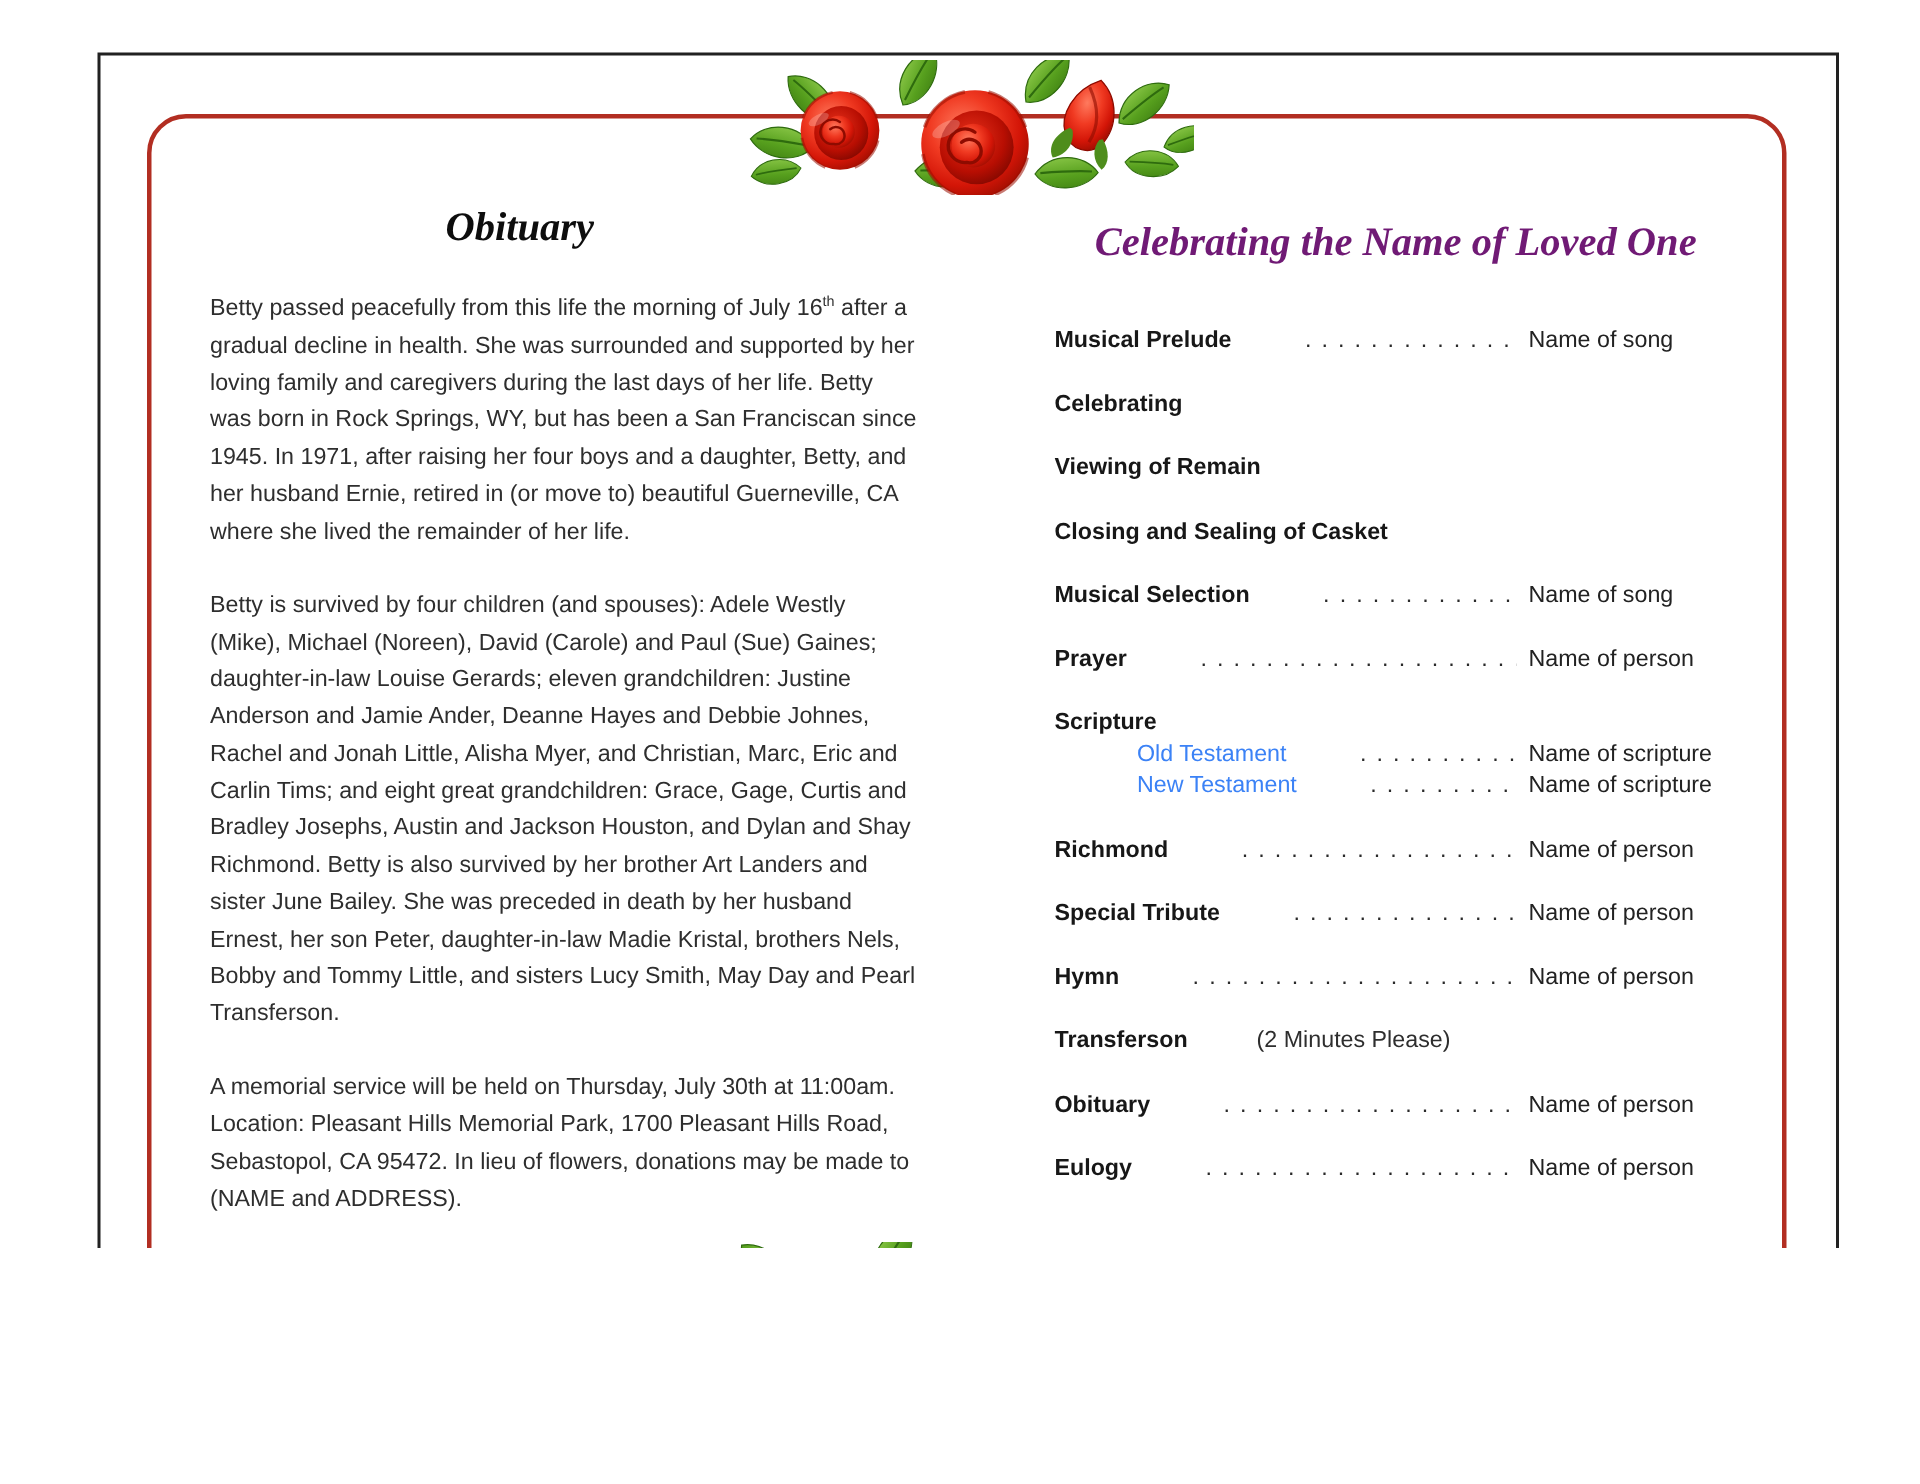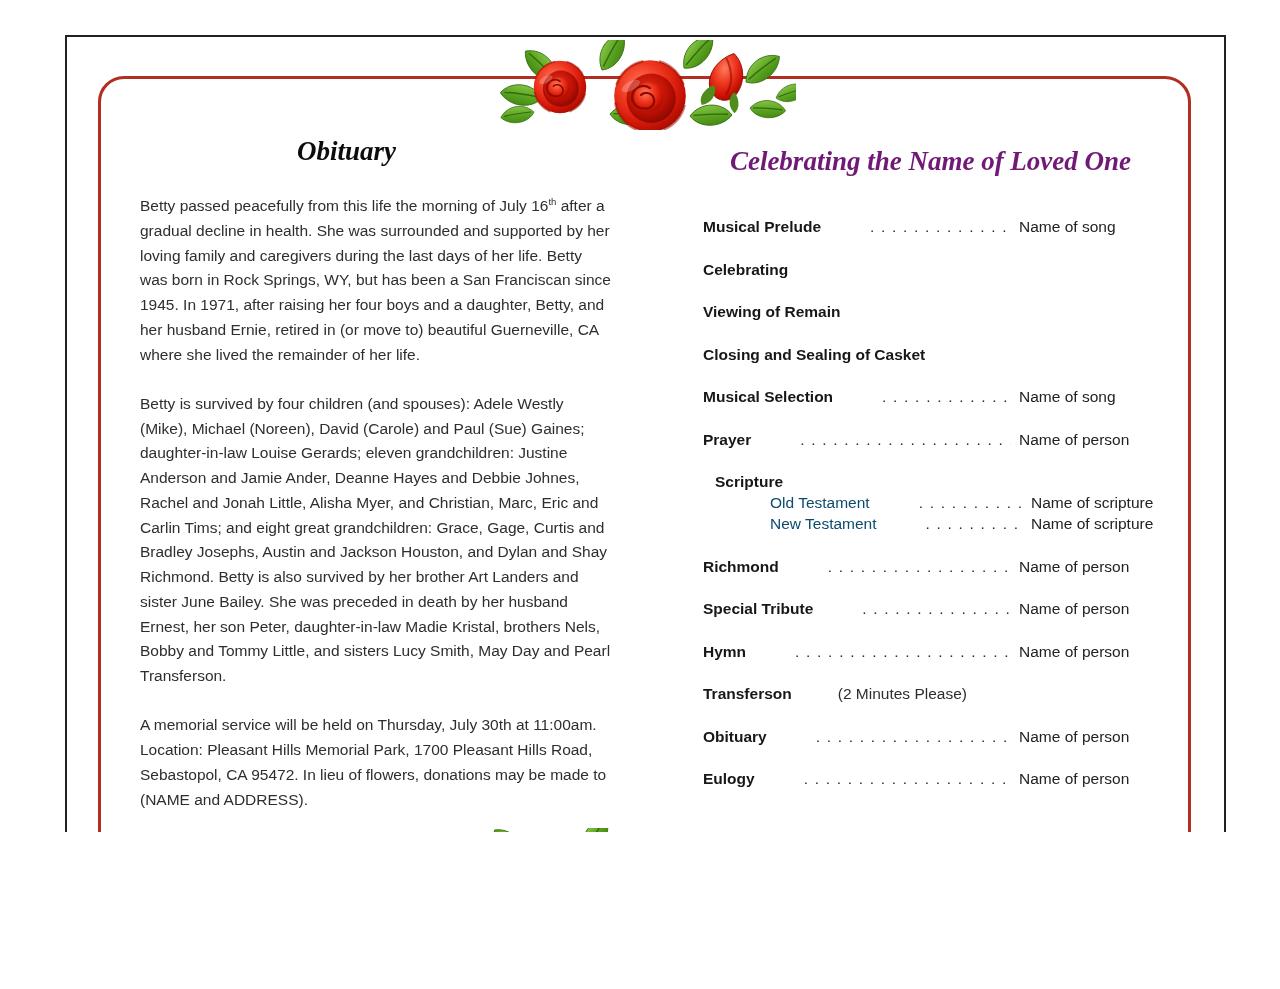--- a/index.html
+++ b/index.html
@@ -18,26 +18,26 @@
   .col-left h1{font-family:"Liberation Serif", serif;font-style:italic;font-weight:bold;
                font-size:27px;color:#0d0d0d;text-align:center;margin:0 60px 27px 0;}
   .col-left p{font-size:15.5px;line-height:24.75px;margin:0 0 24.5px 0;color:#2e2e2e;}
   .col-left sup{font-size:0.62em;vertical-align:super;line-height:0;}
 
   
   .col-right{position:absolute;left:703px;top:146px;width:455px;}
   .col-right h2{font-family:"Liberation Serif", serif;font-style:italic;font-weight:bold;
                 font-size:27px;color:#701a75;text-align:center;margin:0 0 39px 0;}
   .prow{position:relative;height:21px;line-height:21px;font-size:15.5px;margin-bottom:21.5px;}
-  .prow.nogap{margin-bottom:0;margin-left:12px;}
+  .prow.nogap{margin-bottom:0;}
   .pgroup{margin-bottom:21.5px;}
   .lead{position:absolute;left:0;top:0;width:308px;display:flex;white-space:nowrap;overflow:hidden;gap:40px;}
   .lead.sublead{left:55px;width:253px;}
   .plabel{font-weight:bold;color:#171717;}
-  .plabel.sublabel{font-weight:normal;color:#0c4a6e;}
+  .plabel.sublabel{font-weight:normal;color:#3b82f6;}
   .pdots{flex:1 1 auto;overflow:hidden;margin-left:9px;letter-spacing:1.2px;color:#2a2a2a;}
   .pvalue{position:absolute;left:316px;top:0;white-space:nowrap;color:#222222;}
   .pnote{margin-left:6px;font-weight:normal;color:#2e2e2e;}
   .defs-holder{position:absolute;width:0;height:0;overflow:hidden;}
 </style>
 </head>
 <body>
 
 <svg class="defs-holder" aria-hidden="true">
   <defs>

